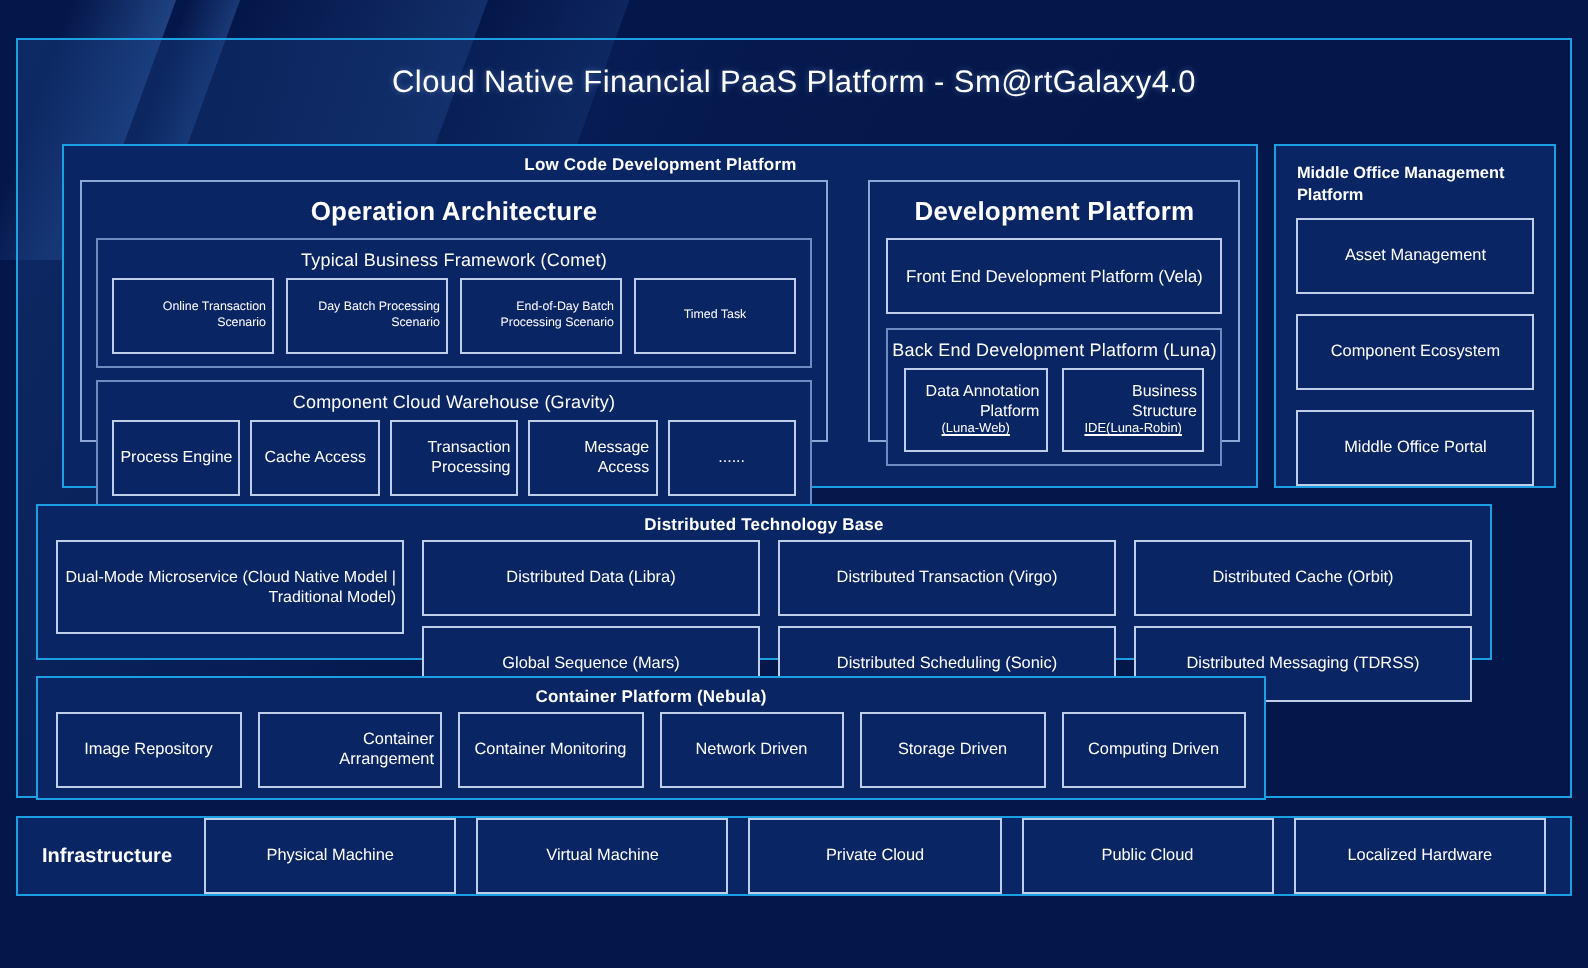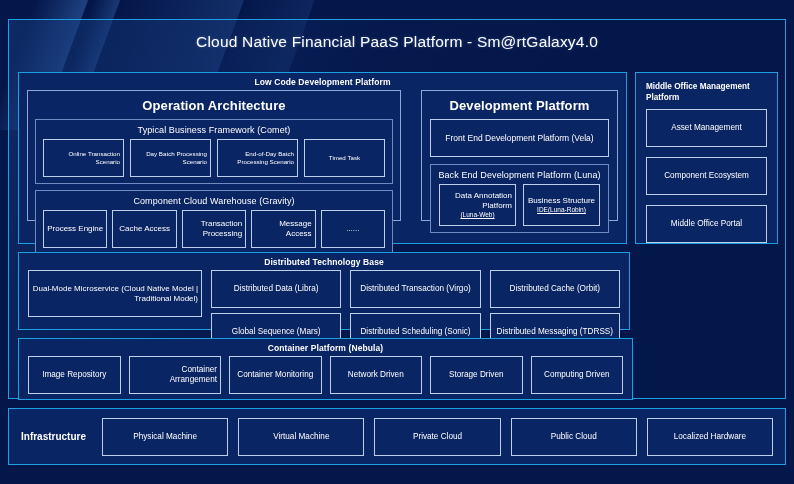--- a/index.html
+++ b/index.html
@@ -93,21 +93,21 @@
   }
   .box.sm  { font-size: 6.2px; }
   .box.md  { font-size: 8px; }
 
   
   .row1 {
     position: absolute; left: 9px; top: 52px;
     width: 760px; height: 172px;
     display: flex; gap: 8px;
   }
-  .lowcode { width: 609px; height: 100%; }
+  .lowcode { width: 609px; height: 100%; margin-left: 13px; }
   .lowcode-body {
     display: flex; gap: 20px;
     padding: 0 8px 8px; height: 139px; box-sizing: border-box;
   }
   .ops   { flex: 0 0 374px; }
   .devpf { flex: 1; }
 
   .framework {
     margin: 0 7px 6px; padding-bottom: 6px;
     border: 1px solid #6f8cc2; background: #0a2563; box-sizing: border-box;
@@ -137,39 +137,39 @@
   .midoffice { width: 143px; height: 100%; }
   .mid-head {
     font-size: 8.2px; font-weight: bold; color: #ffffff;
     padding: 8px 10px 2px; line-height: 1.35;
   }
   .mid-list { padding: 4px 10px 0; display: flex; flex-direction: column; gap: 10px; }
   .mid-list .box { height: 27px; font-size: 8.2px; }
 
   
   .row2 {
-    position: absolute; left: 9px; top: 232px; width: 612px; height: 78px;
+    position: absolute; left: 9px; top: 232px; width: 728px; height: 78px;
   }
   .dtb-body { display: flex; gap: 9px; padding: 0 9px 8px; }
   .dtb-left { flex: 0 0 174px; }
   .dtb-left .box { height: 47px; flex-direction: column; font-size: 8px; }
   .dtb-col { flex: 1; display: flex; flex-direction: column; gap: 5px; }
   .dtb-col .box { height: 21px; font-size: 8.2px; }
 
   
   .row3 {
     position: absolute; left: 9px; top: 318px; width: 615px; height: 62px;
   }
   .cp-body { display: flex; gap: 8px; padding: 0 9px 9px; }
   .cp-body .box { flex: 1; height: 22px; font-size: 8.2px; }
 
   
   .infra {
     position: absolute; z-index: 2;
-    left: 8px; top: 408px; width: 778px; height: 57px;
+    left: 8px; top: 408px; width: 778px; height: 40px;
     border: 1.5px solid #1d9fe3; background: #0a2563;
     box-sizing: border-box;
     display: flex; align-items: center; gap: 10px;
     padding: 0 12px;
   }
   .infra-label { font-size: 10px; font-weight: bold; flex: 0 0 auto; margin-right: 6px; }
   .infra .box { flex: 1; height: 24px; font-size: 8.2px; }
 </style>
 </head>
 <body>

